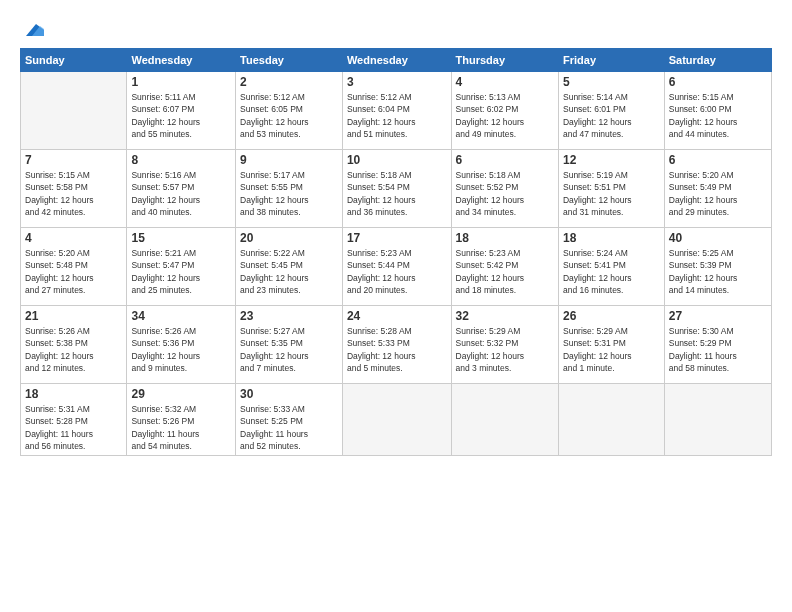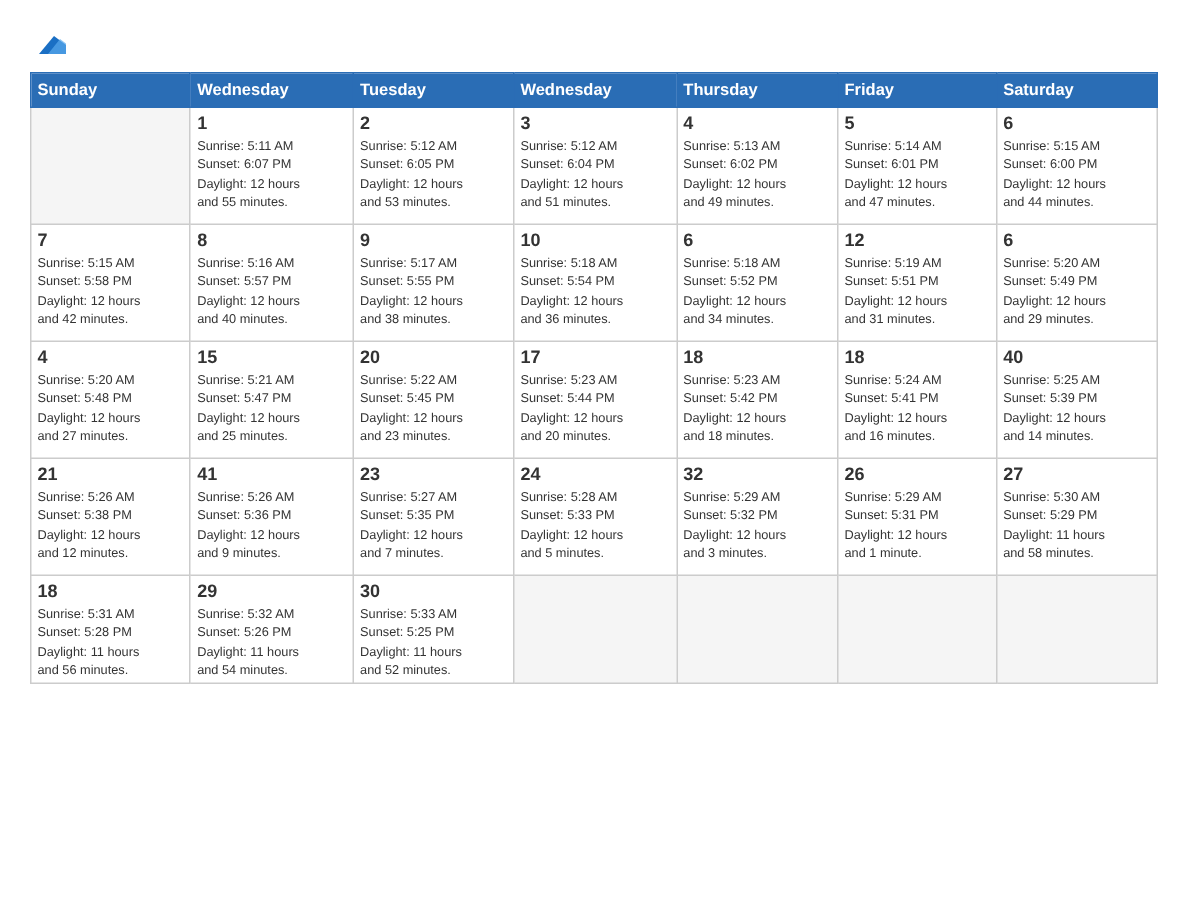--- a/index.html
+++ b/index.html
@@ -208,21 +208,21 @@
             <div class="day-number">40</div>
             <div class="day-info">Sunrise: 5:25 AM<br>Sunset: 5:39 PM<br>Daylight: 12 hours<br>and 14 minutes.</div>
           </td>
         </tr>
         <tr>
           <td>
             <div class="day-number">21</div>
             <div class="day-info">Sunrise: 5:26 AM<br>Sunset: 5:38 PM<br>Daylight: 12 hours<br>and 12 minutes.</div>
           </td>
           <td>
-            <div class="day-number">41</div>
+            <div class="day-number">34</div>
             <div class="day-info">Sunrise: 5:26 AM<br>Sunset: 5:36 PM<br>Daylight: 12 hours<br>and 9 minutes.</div>
           </td>
           <td>
             <div class="day-number">23</div>
             <div class="day-info">Sunrise: 5:27 AM<br>Sunset: 5:35 PM<br>Daylight: 12 hours<br>and 7 minutes.</div>
           </td>
           <td>
             <div class="day-number">24</div>
             <div class="day-info">Sunrise: 5:28 AM<br>Sunset: 5:33 PM<br>Daylight: 12 hours<br>and 5 minutes.</div>
           </td>

